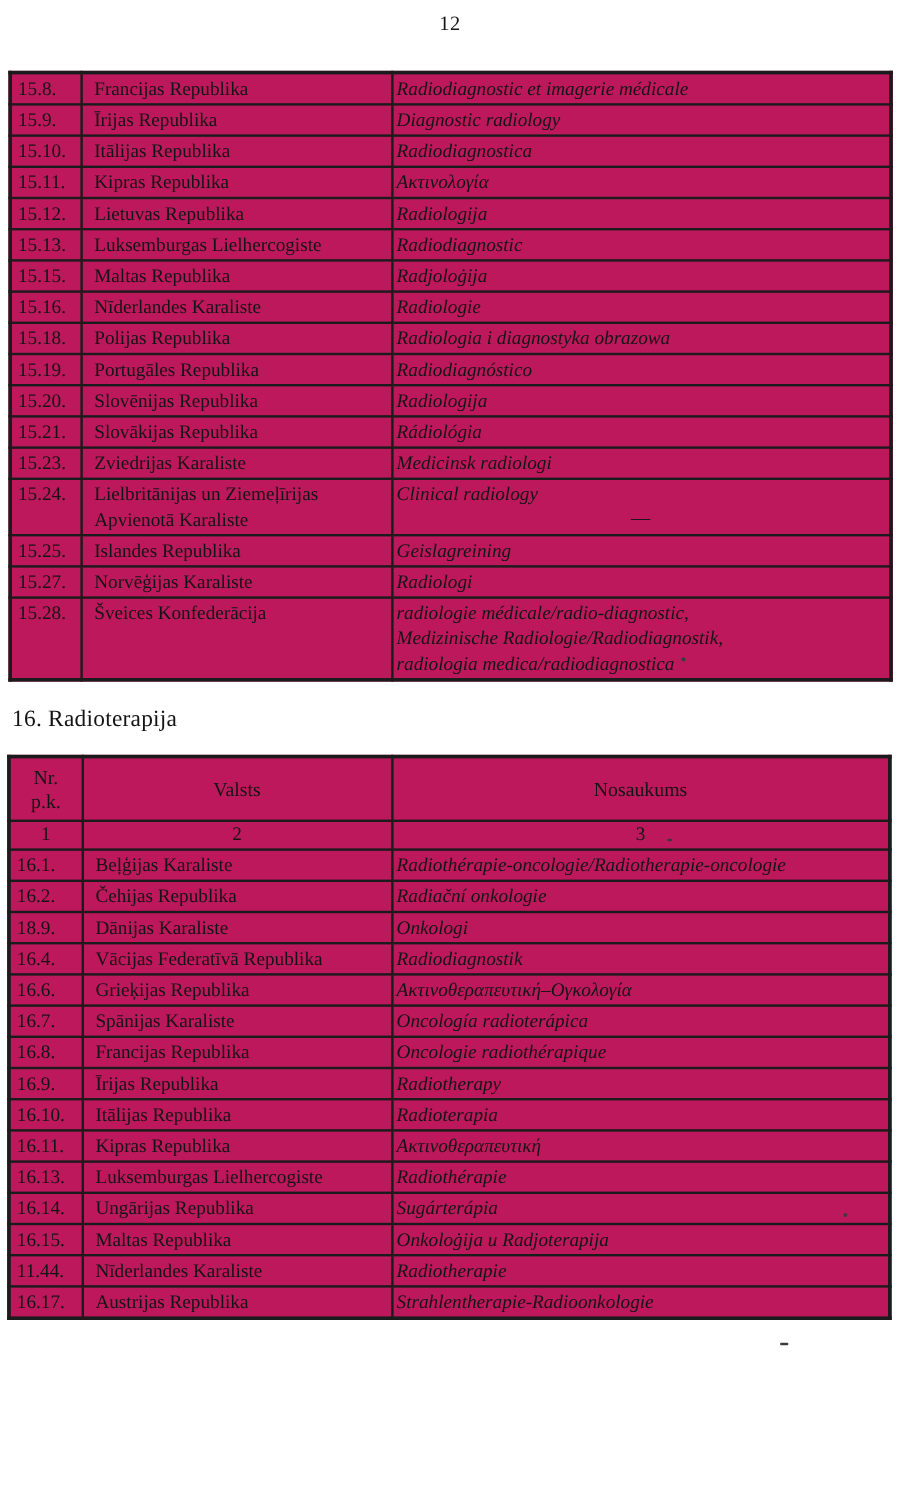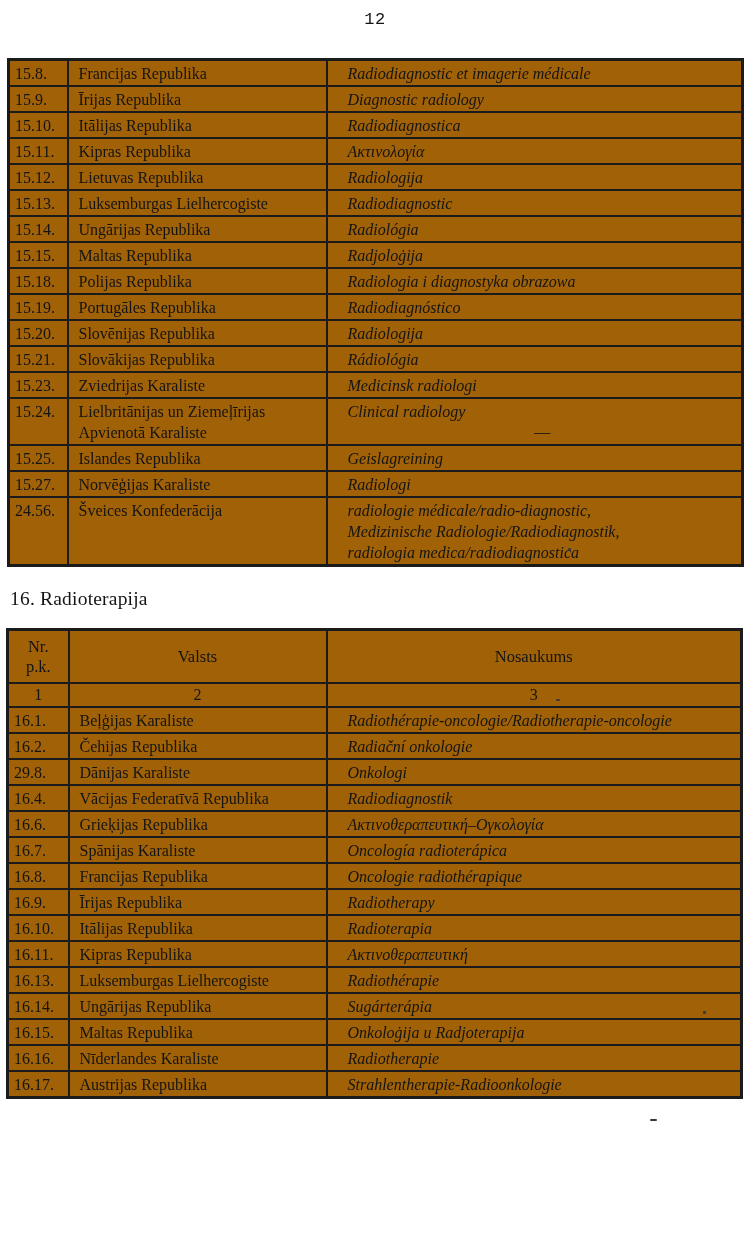--- a/index.html
+++ b/index.html
@@ -13,49 +13,48 @@
     position: relative;
     font-family: "Liberation Serif", "DejaVu Serif", serif;
     color: #141414;
     overflow: hidden;
   }
   .page-number {
     text-align: center;
     font-size: 17px;
     padding-top: 10px;
     letter-spacing: 0.5px;
-    font-family: Liberation Mono, monospace;
   }
   table.doc-table {
     border-collapse: collapse;
     table-layout: fixed;
     width: 734px;
     margin-left: 7px;
-    background: #a16207;
+    background: #be185d;
   }
   table.doc-table, table.doc-table td, table.doc-table th {
     border: 2px solid #1b1b1b;
   }
   table.doc-table {
     border-width: 3px;
   }
   table.t1 {
     margin-top: 29px;
   }
   td, th {
     vertical-align: top;
     font-size: 16px;
     line-height: 21px;
     padding: 2px 4px 1px 4px;
     overflow: hidden;
   }
   .c-nr   { padding-left: 5px; }
   .c-country { padding-left: 10px; }
   .c-name {
-    padding-left: 20px;
+    padding-left: 3px;
     font-style: italic;
   }
   tr.data-row { height: 25px; }
   .t2 tr.data-row { height: 24px; }
   .dash-line {
     font-style: normal;
     text-align: center;
     line-height: 20px;
   }
   .section-heading {
@@ -135,34 +134,34 @@
         </td>
       </tr>
       <tr class="data-row">
         <td class="c-nr">15.13.</td>
         <td class="c-country">Luksemburgas Lielhercogiste</td>
         <td class="c-name">
           <div>Radiodiagnostic</div>
         </td>
       </tr>
       <tr class="data-row">
-        <td class="c-nr">15.14.</td>
-        <td class="c-country">Ungārijas Republika</td>
-        <td class="c-name">
-          <div>Radiológia</div>
-        </td>
-      </tr>
-      <tr class="data-row">
         <td class="c-nr">15.15.</td>
         <td class="c-country">Maltas Republika</td>
         <td class="c-name">
           <div>Radjoloġija</div>
         </td>
       </tr>
       <tr class="data-row">
+        <td class="c-nr">15.16.</td>
+        <td class="c-country">Nīderlandes Karaliste</td>
+        <td class="c-name">
+          <div>Radiologie</div>
+        </td>
+      </tr>
+      <tr class="data-row">
         <td class="c-nr">15.18.</td>
         <td class="c-country">Polijas Republika</td>
         <td class="c-name">
           <div>Radiologia i diagnostyka obrazowa</div>
         </td>
       </tr>
       <tr class="data-row">
         <td class="c-nr">15.19.</td>
         <td class="c-country">Portugāles Republika</td>
         <td class="c-name">
@@ -206,21 +205,21 @@
         </td>
       </tr>
       <tr class="data-row">
         <td class="c-nr">15.27.</td>
         <td class="c-country">Norvēģijas Karaliste</td>
         <td class="c-name">
           <div>Radiologi</div>
         </td>
       </tr>
       <tr class="data-row">
-        <td class="c-nr">24.56.</td>
+        <td class="c-nr">15.28.</td>
         <td class="c-country">Šveices Konfederācija</td>
         <td class="c-name">
           <div>radiologie médicale/radio-diagnostic,</div>
           <div>Medizinische Radiologie/Radiodiagnostik,</div>
           <div>radiologia medica/radiodiagnostica</div>
         </td>
       </tr>
     </tbody>
 </table>
 
@@ -256,21 +255,21 @@
         </td>
       </tr>
       <tr class="data-row">
         <td class="c-nr">16.2.</td>
         <td class="c-country">Čehijas Republika</td>
         <td class="c-name">
           <div>Radiační onkologie</div>
         </td>
       </tr>
       <tr class="data-row">
-        <td class="c-nr">29.8.</td>
+        <td class="c-nr">18.9.</td>
         <td class="c-country">Dānijas Karaliste</td>
         <td class="c-name">
           <div>Onkologi</div>
         </td>
       </tr>
       <tr class="data-row">
         <td class="c-nr">16.4.</td>
         <td class="c-country">Vācijas Federatīvā Republika</td>
         <td class="c-name">
           <div>Radiodiagnostik</div>
@@ -333,21 +332,21 @@
         </td>
       </tr>
       <tr class="data-row">
         <td class="c-nr">16.15.</td>
         <td class="c-country">Maltas Republika</td>
         <td class="c-name">
           <div>Onkoloġija u Radjoterapija</div>
         </td>
       </tr>
       <tr class="data-row">
-        <td class="c-nr">16.16.</td>
+        <td class="c-nr">11.44.</td>
         <td class="c-country">Nīderlandes Karaliste</td>
         <td class="c-name">
           <div>Radiotherapie</div>
         </td>
       </tr>
       <tr class="data-row">
         <td class="c-nr">16.17.</td>
         <td class="c-country">Austrijas Republika</td>
         <td class="c-name">
           <div>Strahlentherapie-Radioonkologie</div>

